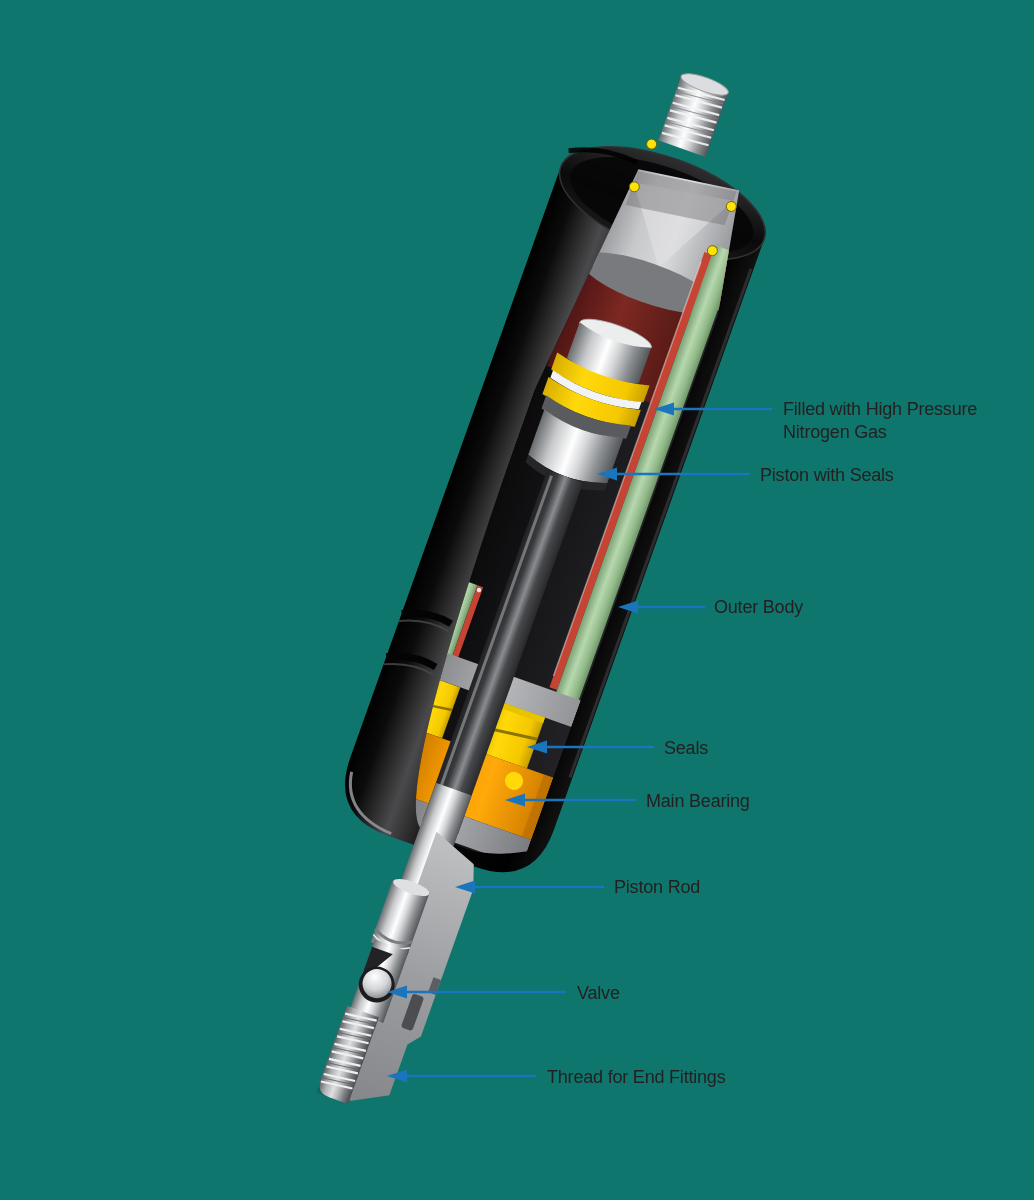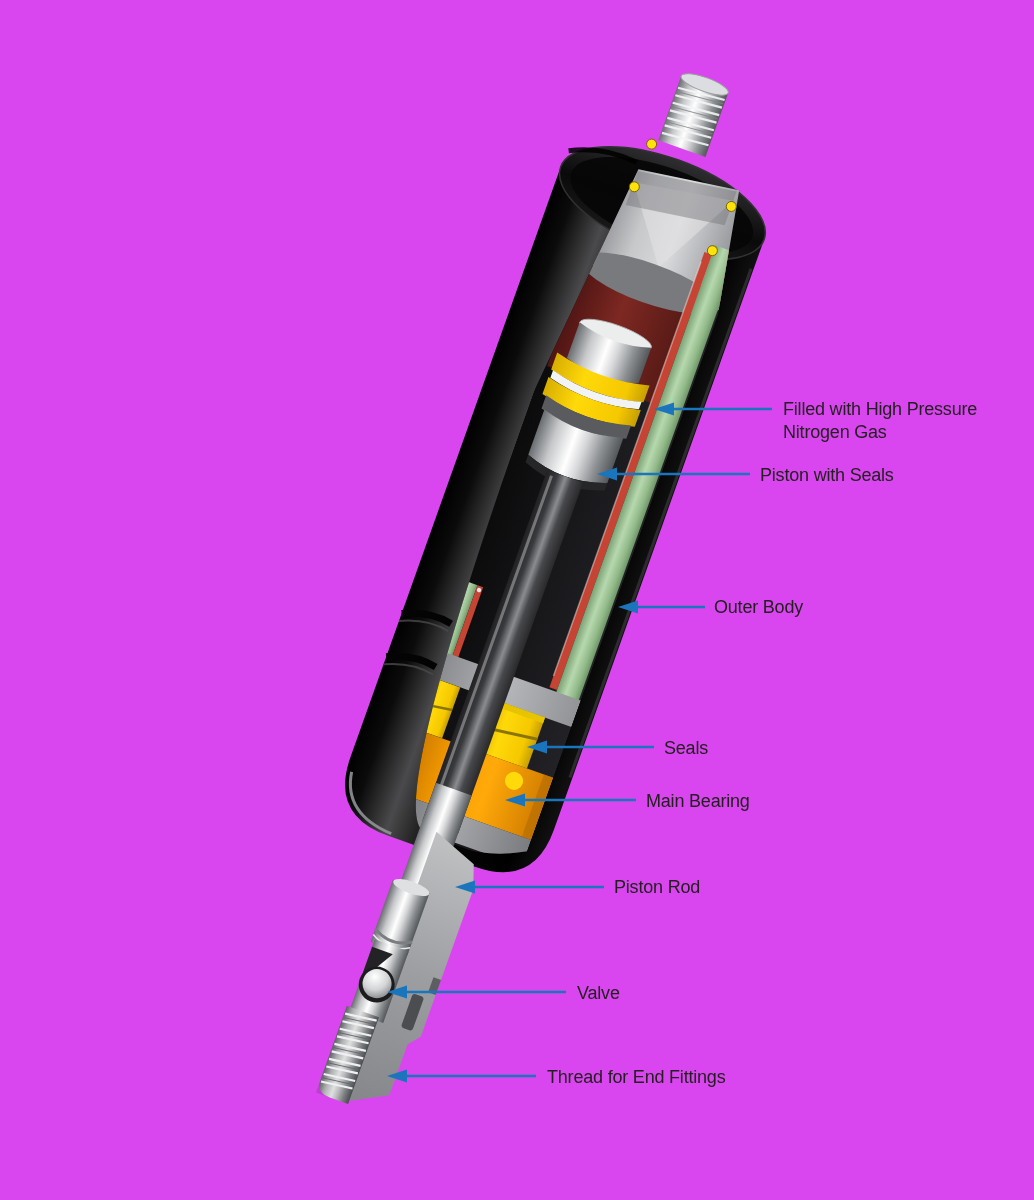--- a/index.html
+++ b/index.html
@@ -1,16 +1,16 @@
 <!DOCTYPE html>
 <html><head>
 <meta charset="utf-8">
 <style>
   html,body{margin:0;padding:0;background:#ffffff;}
-  .page{position:relative;width:1034px;height:1200px;background:#d946ef;overflow:hidden;}
+  .page{position:relative;width:1034px;height:1200px;background:#0f766e;overflow:hidden;}
   svg{display:block;}
   text.lbl{
     font-family:"Liberation Sans", sans-serif;
     font-size:18px;
     letter-spacing:-0.2px;
     fill:#242021;
   }
   .arrow-line{stroke:#1b75bc;stroke-width:2.6;}
   .arrow-head{fill:#1b75bc;}
 </style>

